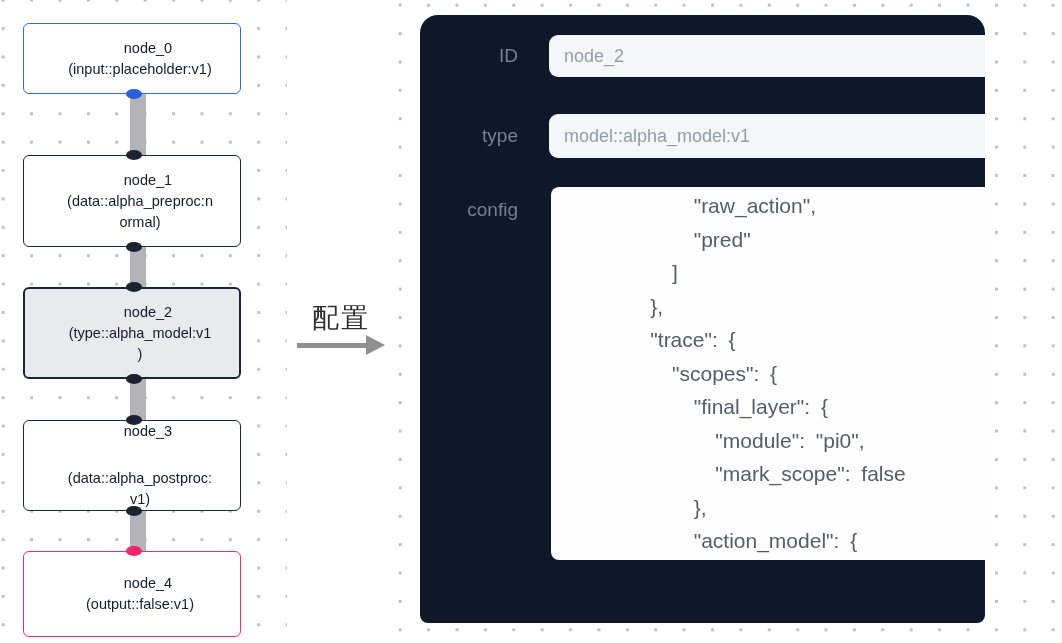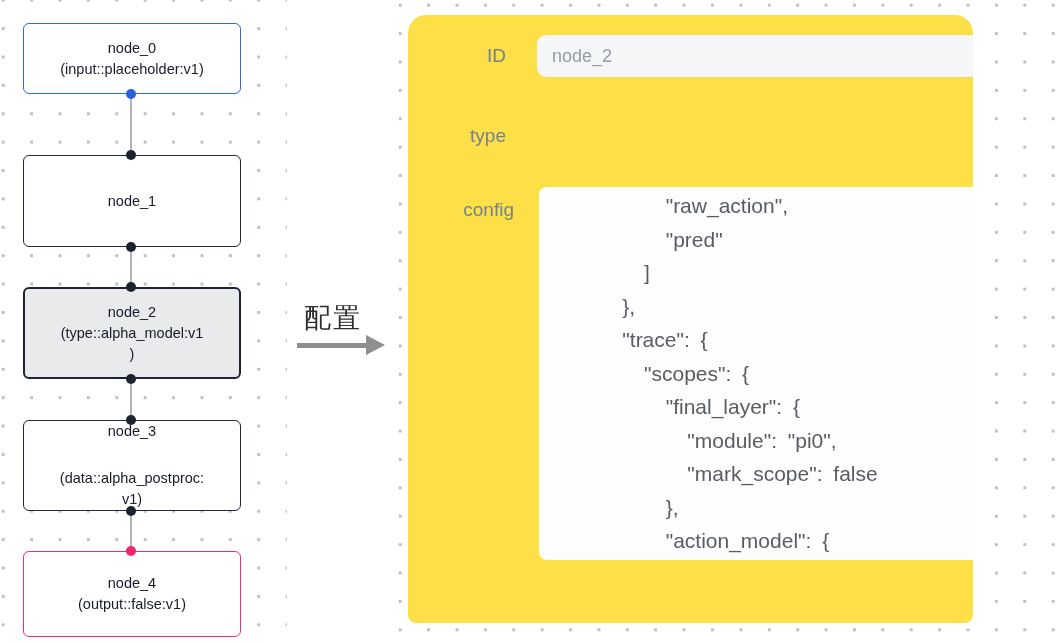--- a/index.html
+++ b/index.html
@@ -1,15 +1,15 @@
 <!DOCTYPE html>
 <html><head>
 <meta charset="utf-8">
 <style>
-  * { box-sizing: border-box; }
+  * { box-sizing: border-box; padding-left: 16px; }
   html,body { margin:0; padding:0; background:#ffffff; }
   #screen {
     position: relative; width: 1062px; height: 643px; overflow: hidden;
     background: #ffffff;
     font-family: "Liberation Sans", "DejaVu Sans", sans-serif;
   }
 
   
   .dots {
     position: absolute; top: 0; height: 643px;
@@ -57,30 +57,30 @@
     font-size: 27px; color: #2e2e2e; letter-spacing: 2px;
   }
   .arrow-shaft { position: absolute; left: 297px; top: 343px; width: 69px; height: 5px; background: #8f8f8f; }
   .arrow-head {
     position: absolute; left: 366px; top: 335px; width: 0; height: 0;
     border-left: 19px solid #8f8f8f; border-top: 10.5px solid transparent; border-bottom: 10.5px solid transparent;
   }
 
   
   .panel {
-    position: absolute; left: 408px; top: 15px; width: 565px; height: 608px;
-    background: #fde047; border-radius: 18px 18px 8px 8px; overflow: hidden; z-index: 2;
+    position: absolute; left: 420px; top: 15px; width: 565px; height: 608px;
+    background: #0f172a; border-radius: 18px 18px 8px 8px; overflow: hidden; z-index: 2;
   }
   .plabel {
     position: absolute; left: 0; width: 98px; text-align: right;
     font-size: 19px; color: #76808e;
   }
   #label-id     { top: 20px;  height: 42px; line-height: 42px; }
   #label-type   { top: 99px;  height: 44px; line-height: 44px; }
-  #label-config { top: 180px; height: 30px; line-height: 30px; margin-left: 8px; }
+  #label-config { top: 180px; height: 30px; line-height: 30px; }
 
   .pfield {
     position: absolute; left: 129px; width: 498px;
     background: #f4f6f8; border: none; outline: none; border-radius: 9px;
     color: #949ca6; font-size: 18px; padding: 0 15px;
     font-family: "Liberation Sans", "DejaVu Sans", sans-serif;
   }
   #field-id   { top: 20px; height: 42px; }
   #field-type { top: 99px; height: 44px; }
 
@@ -127,20 +127,22 @@
   <div class="edge" id="edge1"></div>
   <div class="edge" id="edge2"></div>
   <div class="edge" id="edge3"></div>
 
   <div class="node" id="node0">
     <div class="nname">node_0</div>
     <div class="ntype">(input::placeholder:v1)</div>
   </div>
   <div class="node" id="node1">
     <div class="nname">node_1</div>
+    <div class="ntype">(data::alpha_preproc:n
+ormal)</div>
   </div>
   <div class="node" id="node2">
     <div class="nname">node_2</div>
     <div class="ntype">(type::alpha_model:v1
 )</div>
   </div>
   <div class="node" id="node3">
     <div class="nname">node_3</div>
     <div class="ntype">(data::alpha_postproc:
 v1)</div>
@@ -161,20 +163,21 @@
 
   <div class="cfg-label">配置</div>
   <div class="arrow-shaft"></div>
   <div class="arrow-head"></div>
 
   <div class="panel">
     <div class="plabel" id="label-id">ID</div>
     <input class="pfield" id="field-id" type="text" readonly="" value="node_2" style="">
 
     <div class="plabel" id="label-type">type</div>
+    <input class="pfield" id="field-type" type="text" readonly="" value="model::alpha_model:v1" style="">
 
     <div class="plabel" id="label-config">config</div>
     <div class="config-box">
       <pre class="config-text">        "raw_action",
         "pred"
       ]
     },
     "trace": {
       "scopes": {
         "final_layer": {

